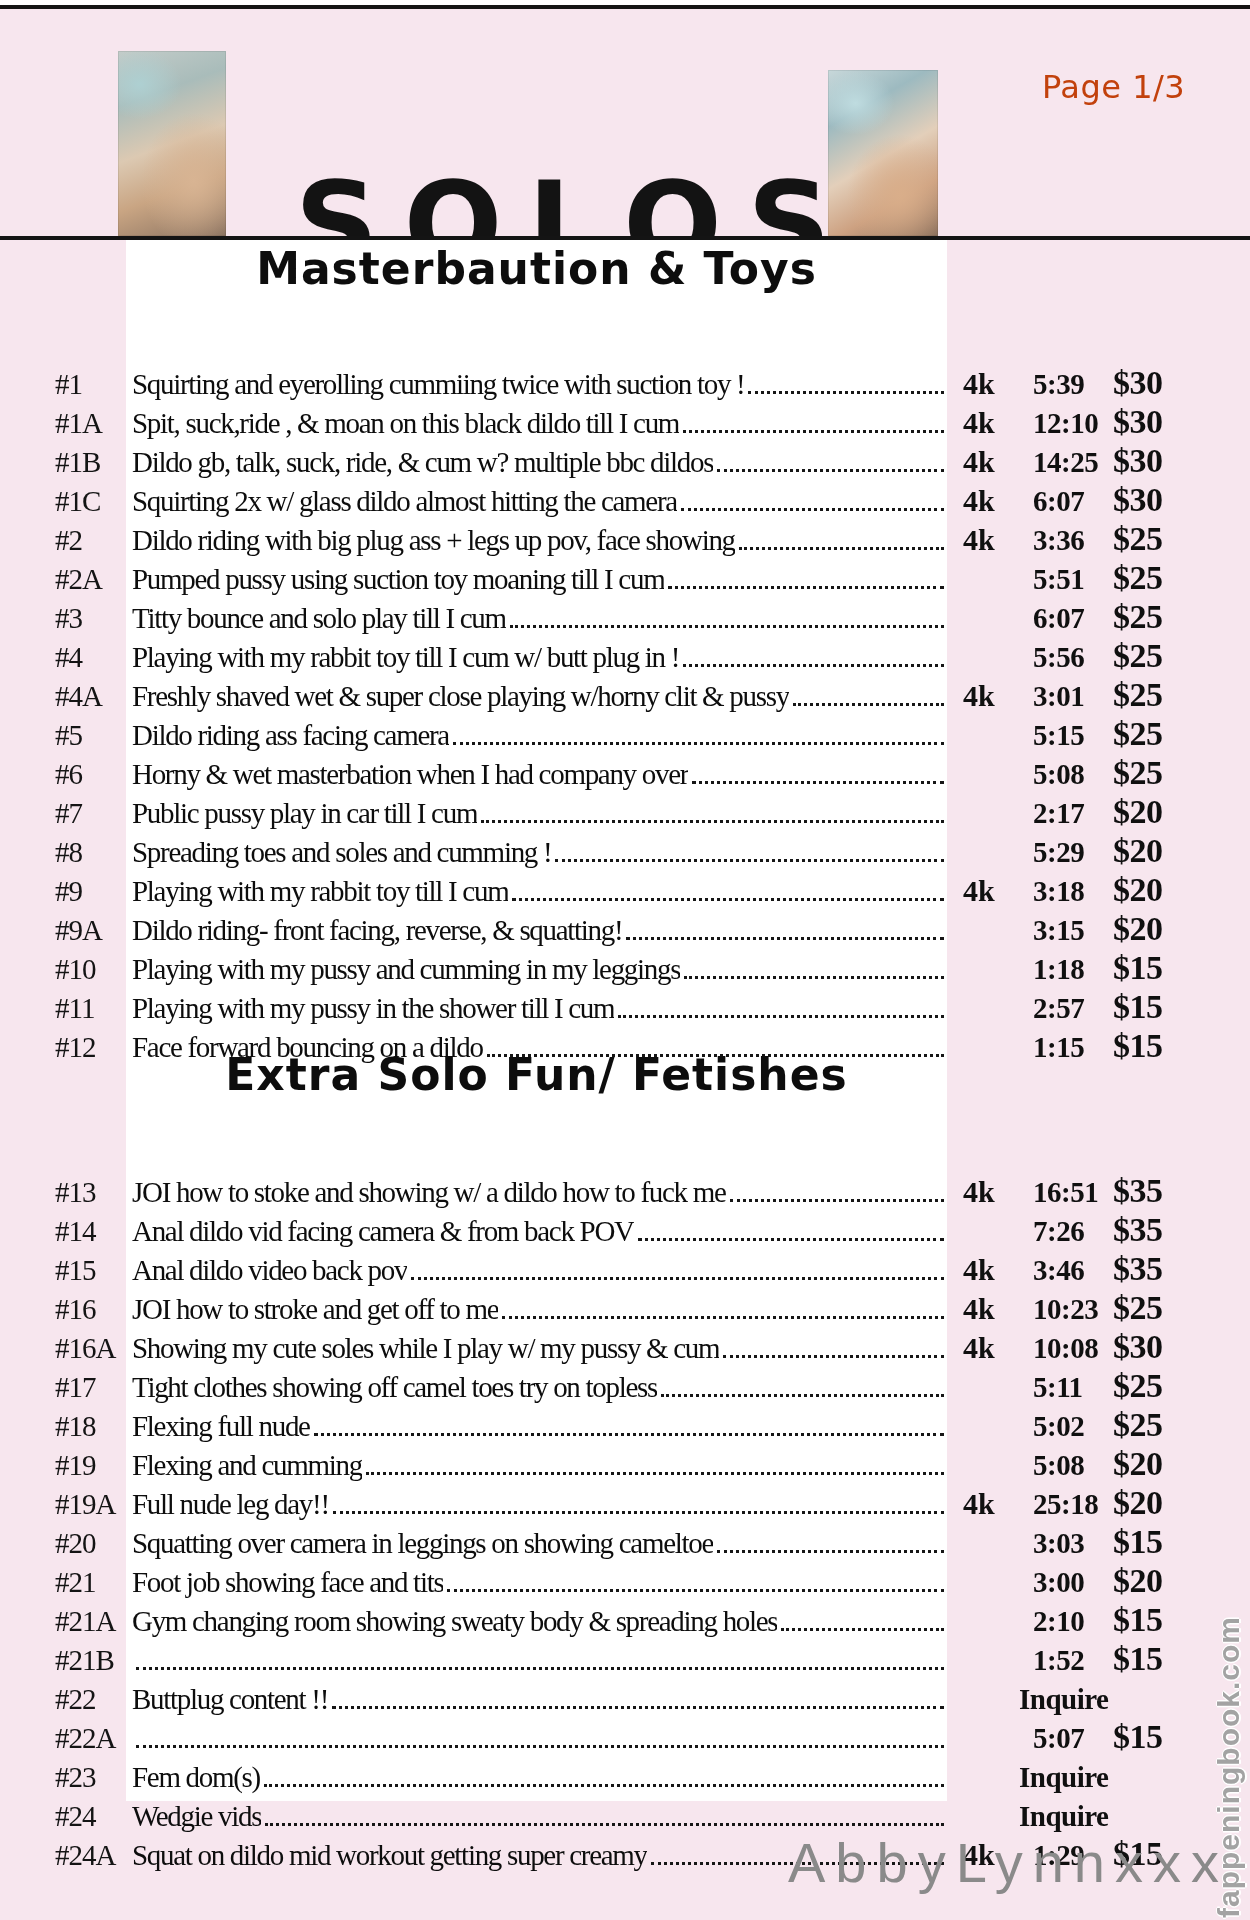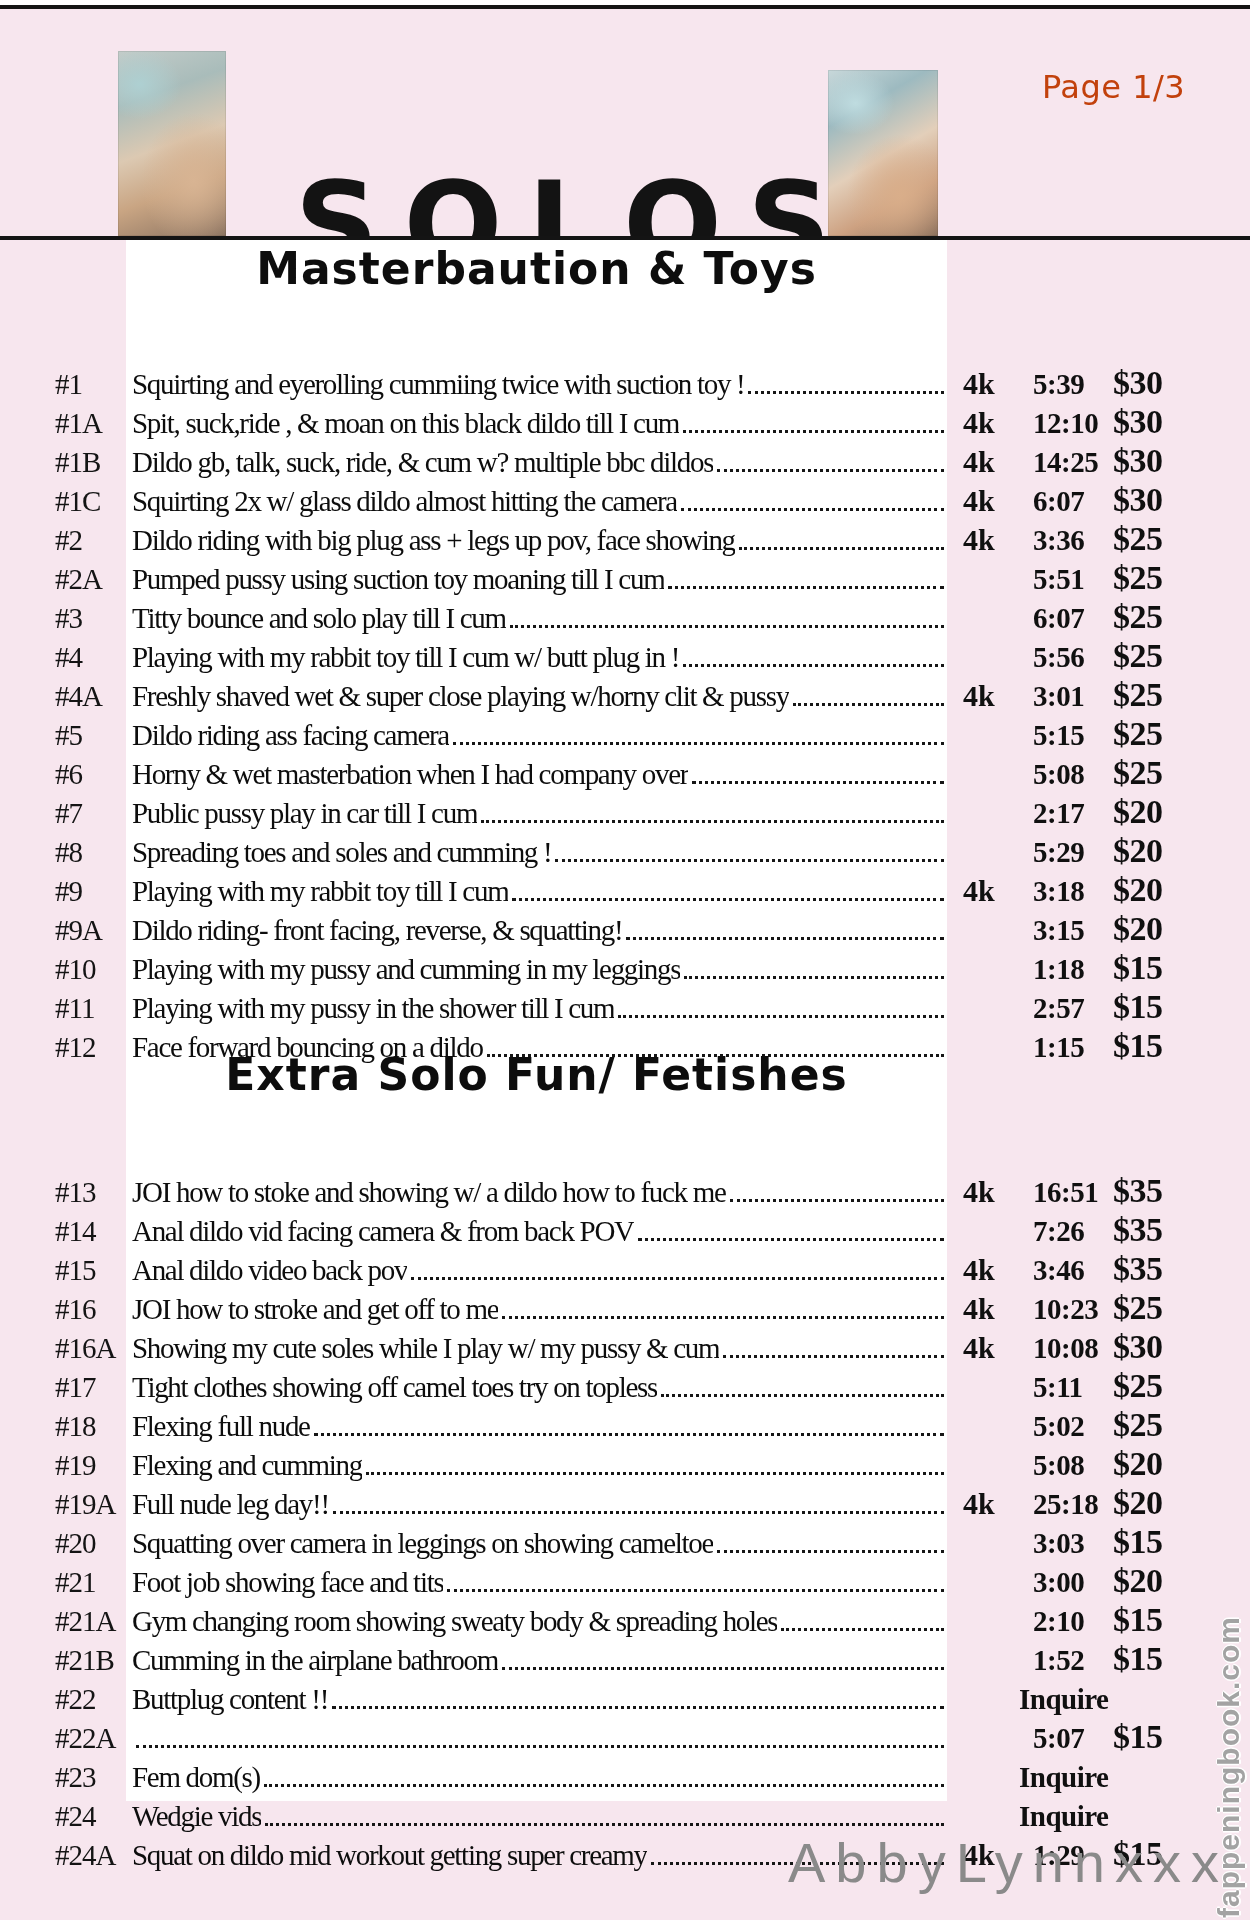--- a/index.html
+++ b/index.html
@@ -378,21 +378,20 @@
     <span class="num">#21A</span>
     <span class="desc">Gym changing room showing sweaty body &amp; spreading holes</span>
     <span class="dots"></span>
     <span class="q"></span>
     <span class="time">2:10</span>
     <span class="price">$15</span>
   </div>
 
   <div class="row">
     <span class="num">#21B</span>
-    <span class="desc">Cumming in the airplane bathroom</span>
     <span class="dots"></span>
     <span class="q"></span>
     <span class="time">1:52</span>
     <span class="price">$15</span>
   </div>
 
   <div class="row">
     <span class="num">#22</span>
     <span class="desc">Buttplug content !!</span>
     <span class="dots"></span>

